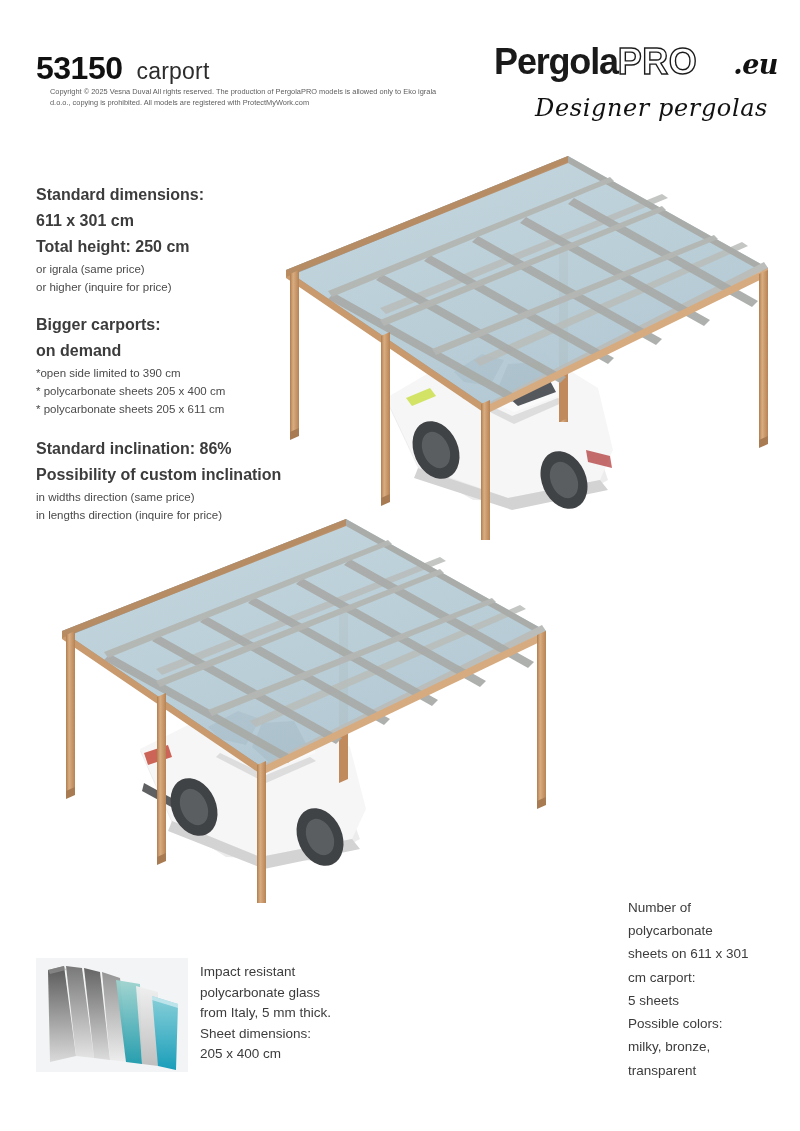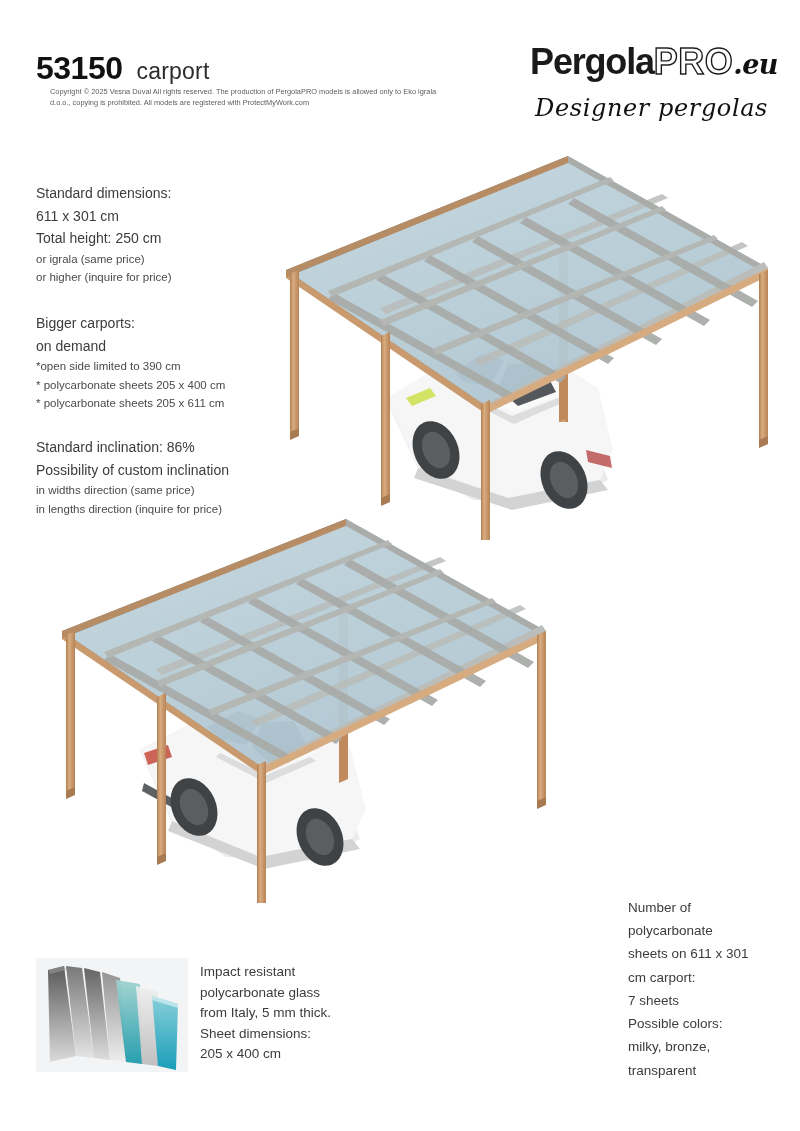--- a/index.html
+++ b/index.html
@@ -74,38 +74,39 @@
     letter-spacing: 0.5px;
     margin-top: 32px;
   }
   .logo-eu {
     color: #111111;
     font-style: italic;
     font-family: "DejaVu Serif", serif;
     font-size: 27px;
     font-weight: bold;
     letter-spacing: -0.5px;
+    margin-left: 36px;
   }
   .logo-tag {
     margin-top: 14px;
     font-family: "DejaVu Serif", serif;
     font-style: italic;
     font-size: 24px;
     color: #111111;
     letter-spacing: 0.6px;
     padding-right: 10px;
   }
 
   
   .spec-block { position: absolute; left: 36px; }
   .spec-line-lg {
-    font-size: 14px;
+    font-size: 16px;
     line-height: 1.62;
     color: #3c3c3c;
-    font-weight: 400;
+    font-weight: 700;
     white-space: nowrap;
   }
   .spec-line-sm {
     font-size: 11.5px;
     line-height: 1.58;
     color: #4a4a4a;
     font-weight: 300;
     white-space: nowrap;
   }
   .block-dims  { top: 182px; }
@@ -430,19 +431,19 @@
     <div class="glass-line">from Italy, 5 mm thick.</div>
     <div class="glass-line">Sheet dimensions:</div>
     <div class="glass-line">205 x 400 cm</div>
   </div>
 
   <div class="block-sheets">
     <div class="sheets-line">Number of</div>
     <div class="sheets-line">polycarbonate</div>
     <div class="sheets-line">sheets on 611 x 301</div>
     <div class="sheets-line">cm carport:</div>
-    <div class="sheets-line">7 sheets</div>
+    <div class="sheets-line">5 sheets</div>
     <div class="sheets-line">Possible colors:</div>
     <div class="sheets-line">milky, bronze,</div>
     <div class="sheets-line">transparent</div>
   </div>
 
 </div>
 
 </body></html>

